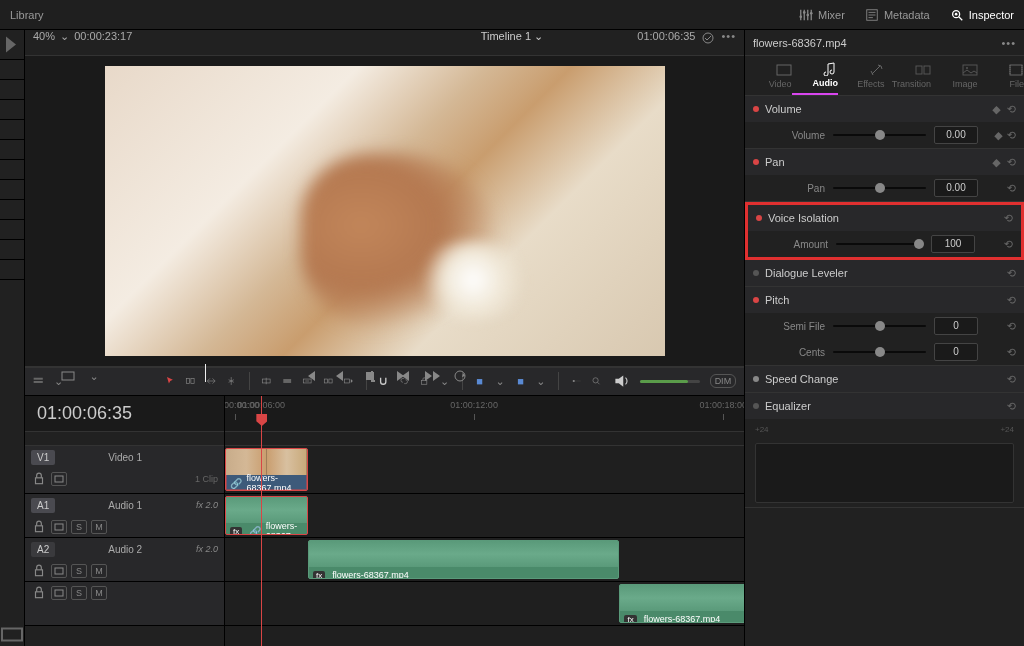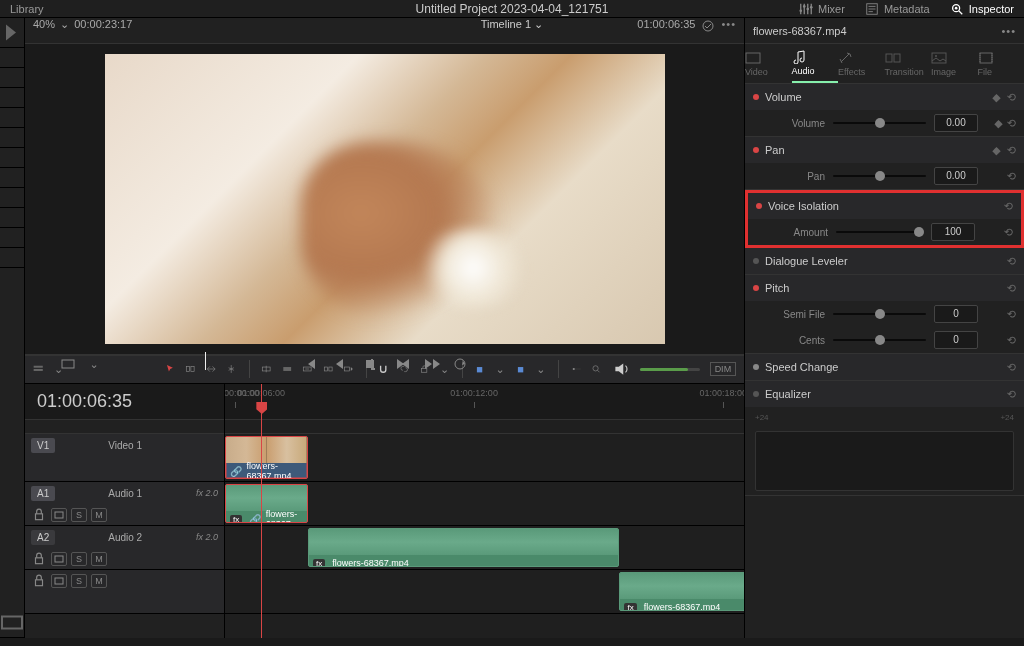--- a/index.html
+++ b/index.html
@@ -1,18 +1,18 @@
 <!DOCTYPE html>
 <html><head>
 <meta charset="utf-8">
 <style>
 * { margin: 0; padding: 0; box-sizing: border-box; font-family: -apple-system, BlinkMacSystemFont, "Segoe UI", sans-serif; }
 body { background: #1a1a1a; color: #aaa; font-size: 11px; width: 1024px; height: 646px; overflow: hidden; position: relative; user-select: none; }
 
-.topbar { height: 18px; background: #1f1f1f; display: flex; align-items: center; border-bottom: 1px solid #000; }
+.topbar { height: 30px; background: #1f1f1f; display: flex; align-items: center; border-bottom: 1px solid #000; }
 .topbar .spacer { flex: 1; }
 .topbar .title { color: #ccc; font-size: 12px; position: absolute; left: 50%; transform: translateX(-50%); }
 .topbar .btn { padding: 0 10px; display: flex; align-items: center; gap: 5px; color: #999; height: 100%; cursor: pointer; }
 .topbar .btn.active { color: #fff; }
 .topbar .icon { width: 14px; height: 14px; display: inline-flex; }
 
 .main { display: flex; height: calc(100% - 26px); }
 .left-strip { width: 25px; background: #212121; border-right: 1px solid #000; display: flex; flex-direction: column; }
 .left-strip .tab { height: 30px; border-bottom: 1px solid #000; display: flex; align-items: center; justify-content: center; }
 .left-strip .small { height: 20px; }
@@ -39,21 +39,21 @@
 .viewer-ctrls .right-ctrls { position:absolute; right: 300px; display:flex; gap:14px; }
 .pbtn { width: 16px; height: 16px; display: inline-flex; align-items:center; justify-content:center; color:#888; cursor:pointer; }
 
 .toolbar { height: 30px; background: #28282a; border-top:1px solid #000; border-bottom:1px solid #000; display: flex; align-items: center; padding: 0 8px; gap: 10px; }
 .toolbar .sep { width:1px; height:18px; background:#444; margin:0 2px; }
 .tbtn { width:18px; height:18px; display:inline-flex; align-items:center; justify-content:center; color:#888; cursor:pointer; }
 .toolbar .arrow-tool { color:#d94545; }
 .toolbar .right-tools { margin-left:auto; display:flex; align-items:center; gap:10px; }
 .vol-slider { width:60px; height:3px; background:#444; position:relative; border-radius:2px; }
 .vol-slider::after { content:''; position:absolute; left:0; top:0; width:80%; height:100%; background:#5a9c4a; border-radius:2px; }
-.dim-btn { font-size:9px; border:1px solid #555; padding:1px 4px; border-radius:0; color:#888; }
+.dim-btn { font-size:9px; border:1px solid #555; padding:1px 4px; border-radius:6px; color:#888; }
 
 .timeline { flex:1; background:#1f1f1f; display:flex; overflow:hidden; }
 .tl-left { width: 200px; background:#212121; border-right:1px solid #000; }
 .tl-tc-big { height:36px; display:flex; align-items:center; padding:0 12px; font-size:18px; color:#ccc; background:#1a1a1a; border-bottom:1px solid #333; }
 .tl-empty { height:14px; border-bottom:1px solid #333; }
 
 .track-hdr { border-bottom:1px solid #000; background:#28282a; }
 .track-hdr.video { height:48px; }
 .track-hdr.audio { height:44px; }
 .track-hdr .tr-top { height:22px; display:flex; align-items:center; padding:0 6px; gap:8px; }
@@ -89,22 +89,22 @@
 .clip.aud .wave { height:26px; background: linear-gradient(180deg, #5a9a7a 0%, #6aaa8a 50%, #5a9a7a 100%); }
 .clip .link-ico { font-size:10px; }
 .clip .fx-badge { background:#333; padding:0 3px; border-radius:2px; font-size:8px; margin-right:3px; }
 
 .inspector { width: 280px; background:#212121; border-left:1px solid #000; display:flex; flex-direction:column; }
 .insp-top { height:26px; display:flex; align-items:center; padding:0 8px; border-bottom:1px solid #333; }
 .insp-top .clipname { color:#ccc; font-size:11px; }
 .insp-top .dots { margin-left:auto; }
 
 .insp-tabs { height:40px; display:flex; border-bottom:1px solid #333; }
-.insp-tab { flex:1; display:flex; flex-direction:column; align-items:flex-start; justify-content:center; gap:2px; color:#666; cursor:pointer; font-size:9px; }
-.insp-tab.active { color:#fff; border-bottom:2px solid #86efac; }
+.insp-tab { flex:1; display:flex; flex-direction:column; align-items:flex-end; justify-content:center; gap:2px; color:#666; cursor:pointer; font-size:9px; }
+.insp-tab.active { color:#fff; border-bottom:2px solid #d946ef;font-weight:bold; }
 .insp-tab .ico { width:16px; height:14px; }
 
 .insp-body { flex:1; overflow:auto; padding:0; }
 .insp-group { border-bottom:1px solid #333; }
 .insp-hdr { height:26px; display:flex; align-items:center; padding:0 8px; gap:6px; background:#28282a; }
 .insp-hdr .dot { width:6px; height:6px; border-radius:50%; }
 .insp-hdr .dot.on { background:#d94545; }
 .insp-hdr .dot.off { background:#555; }
 .insp-hdr .g-name { color:#ccc; font-size:11px; }
 .insp-hdr .g-right { margin-left:auto; display:flex; gap:6px; color:#666; }
@@ -127,21 +127,20 @@
 
 svg { width:100%; height:100%; }
 </style>
 </head>
 <body>
 
 <div class="topbar">
   <div class="btn">
       <span>Library</span>
     </div>
-  <div class="title">Untitled Project 2023-04-04_121751</div>
   <div class="spacer"></div>
   <div class="btn">
       <span class="icon">
         <svg viewBox="0 0 16 16">
           <path d="M2 2v12M6 2v12M10 2v12M14 2v12" stroke="#888" stroke-width="1.5"></path>
           <circle cx="2" cy="10" r="1.5" fill="#888"></circle>
           <circle cx="6" cy="5" r="1.5" fill="#888"></circle>
           <circle cx="10" cy="8" r="1.5" fill="#888"></circle>
           <circle cx="14" cy="6" r="1.5" fill="#888"></circle>
         </svg>
@@ -392,20 +391,34 @@
     <div class="timeline">
       <div class="tl-left">
         <div class="tl-tc-big">01:00:06:35</div>
         <div class="tl-empty"></div>
 
         <div class="track-hdr video">
           <div class="tr-top">
             <span class="tr-tag sel">V1</span>
             <span class="tr-name">Video 1</span>
           </div>
+          <div class="tr-bot">
+            <span class="tr-icon nb">
+                <svg viewBox="0 0 12 12">
+                  <rect x="3" y="5" width="6" height="5" stroke="#888" fill="none"></rect>
+                  <path d="M4 5V3a2 2 0 0 1 4 0v2" stroke="#888" fill="none"></path>
+                </svg>
+              </span>
+            <span class="tr-icon">
+                <svg viewBox="0 0 12 12">
+                  <rect x="2" y="3" width="8" height="6" stroke="#888" fill="none"></rect>
+                </svg>
+              </span>
+            <span class="tr-name" style="margin-left:auto;font-size:9px;color:#666">1 Clip</span>
+          </div>
         </div>
 
         <div class="track-hdr audio">
           <div class="tr-top">
             <span class="tr-tag sel">A1</span>
             <span class="tr-name">Audio 1</span>
             <span class="tr-fx">fx 2.0</span>
           </div>
           <div class="tr-bot">
             <span class="tr-icon nb">

